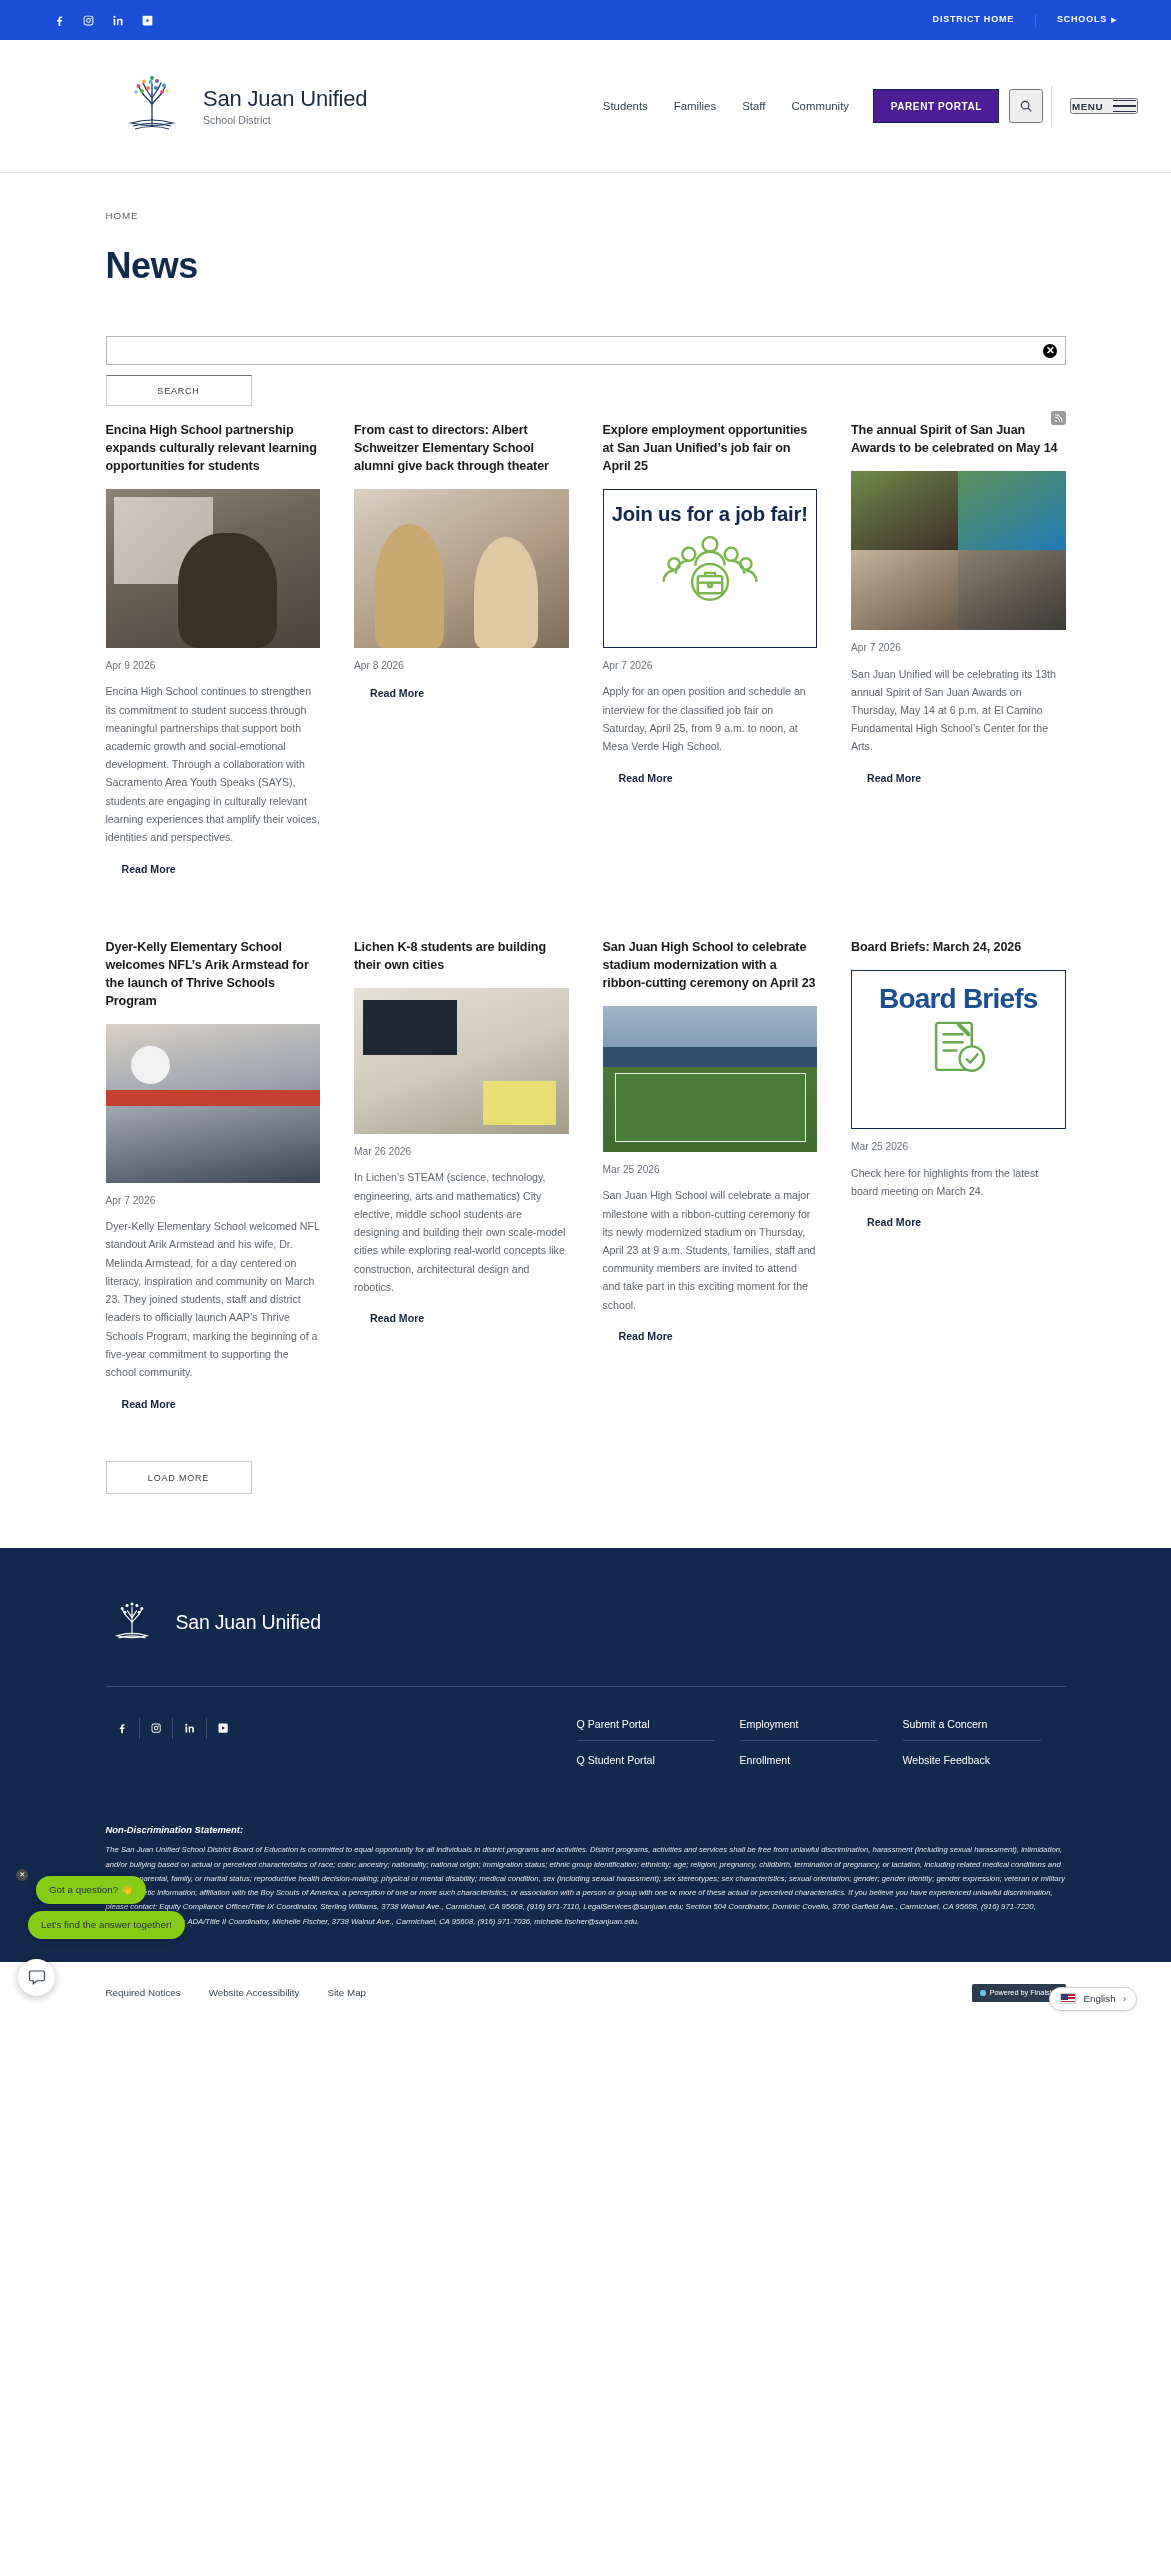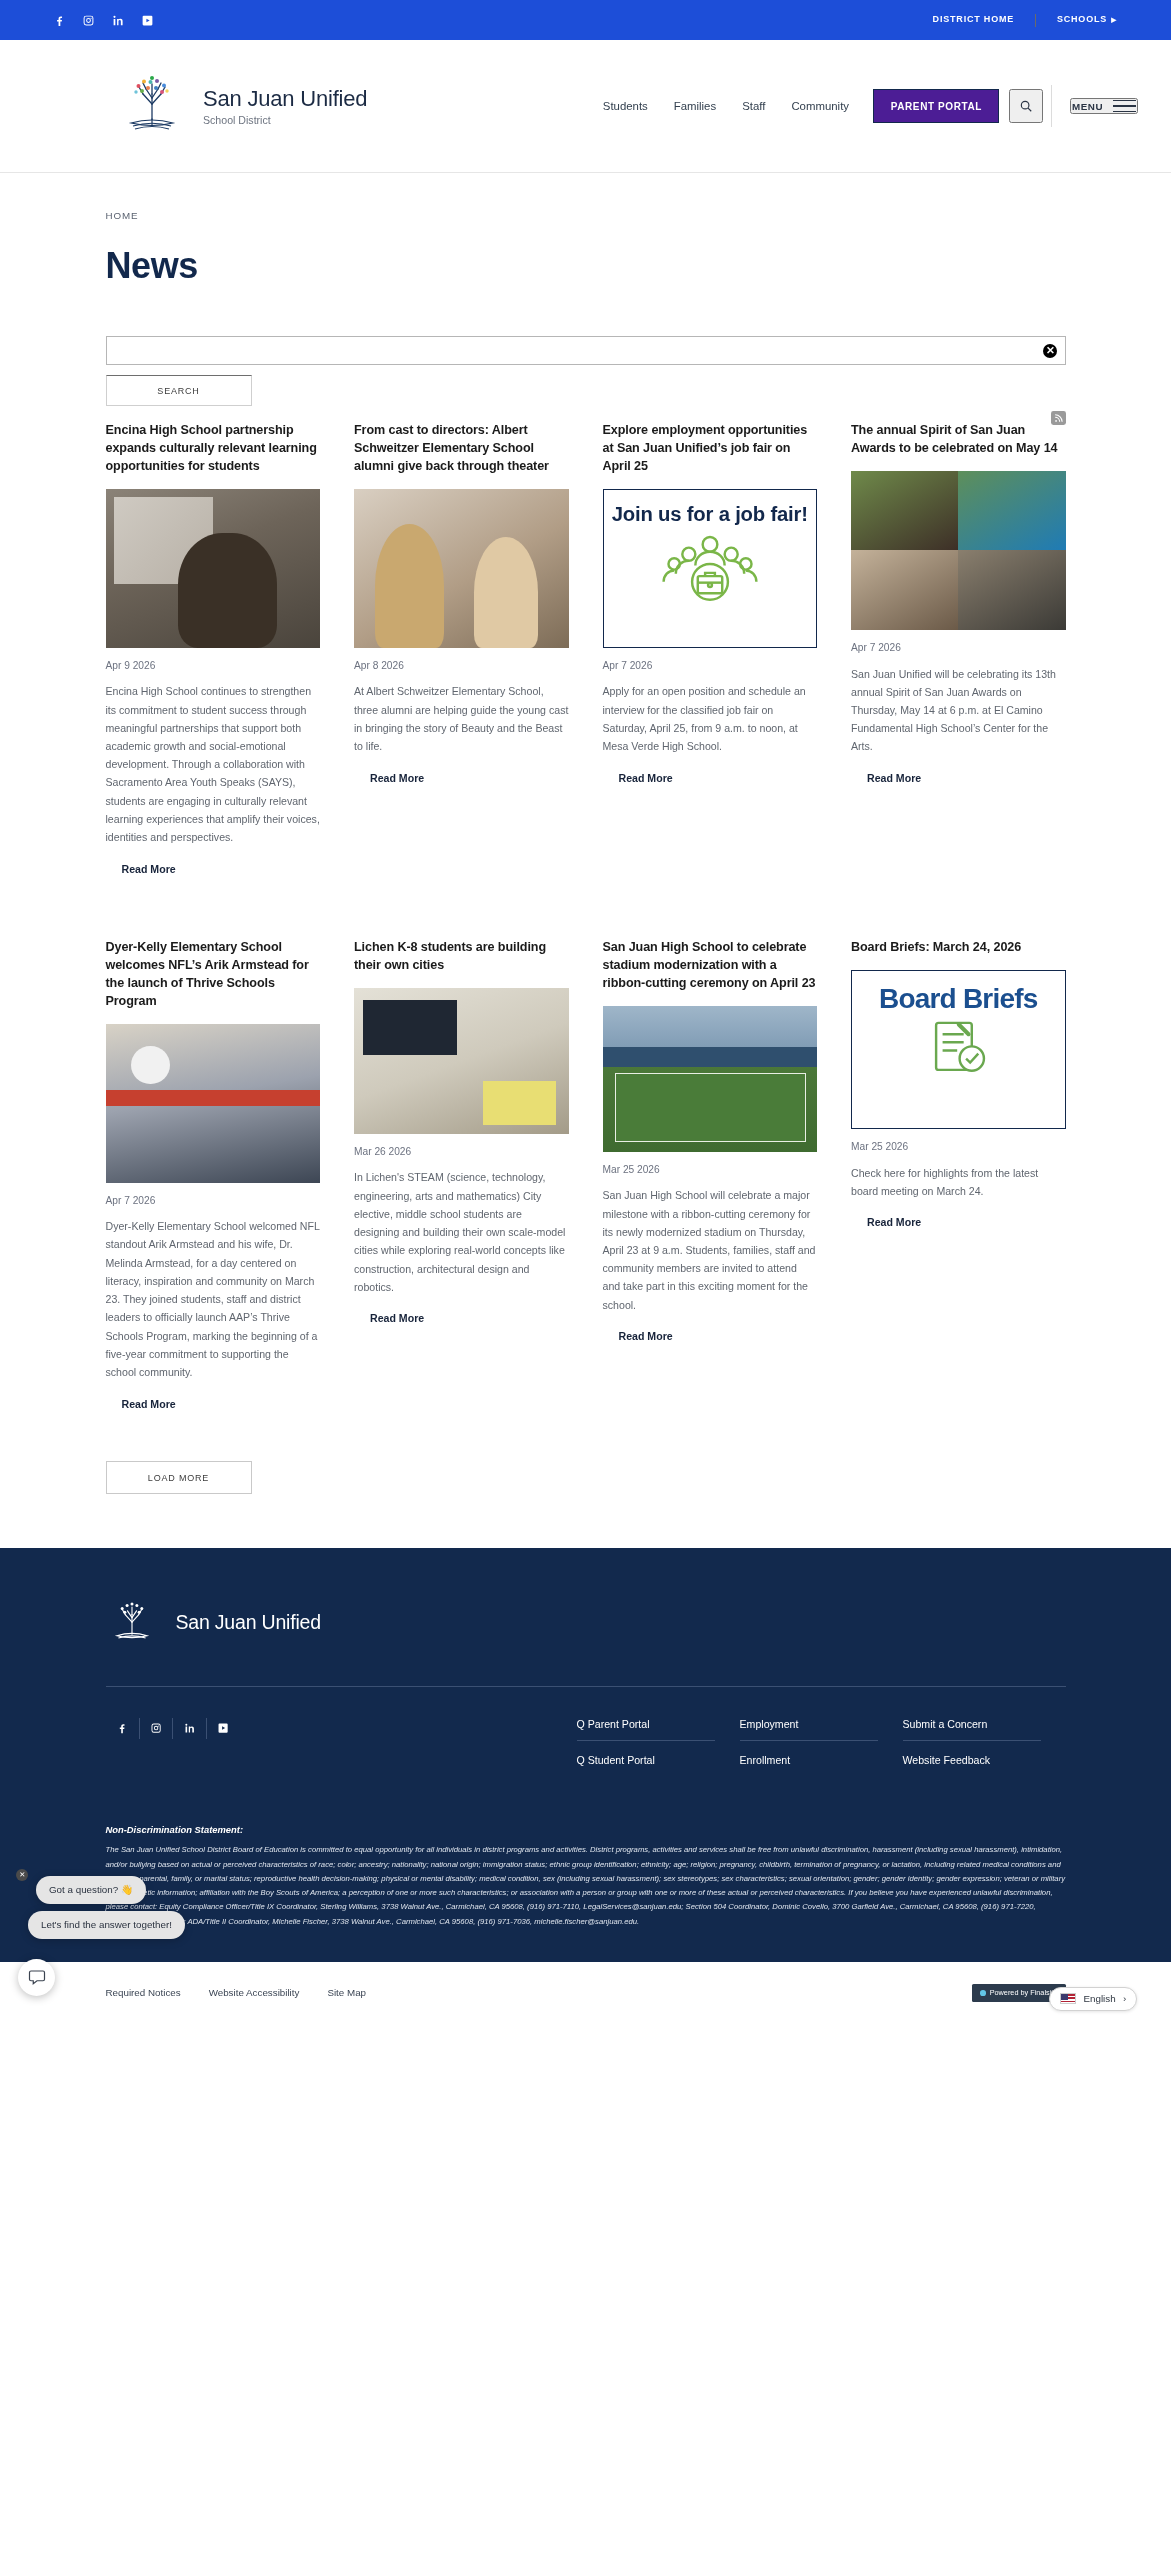--- a/index.html
+++ b/index.html
@@ -366,21 +366,21 @@
     color: #2f3742;
     box-shadow: 0 0.8px 3.3px rgba(0,0,0,.12);
   }
   .flag { width: 16.3px; height: 10.6px; position: relative; overflow: hidden; border: 0.8px solid #ccc; }
   .flag .stripes { position: absolute; inset: 0; background: repeating-linear-gradient(#b22234 0 1.6px, #ffffff 1.6px 3.3px); }
   .flag .canton { position: absolute; left: 0; top: 0; width: 7.3px; height: 5.7px; background: #3c3b6e; }
 
   
   .chat-bubble-1, .chat-bubble-2 {
     position: absolute;
-    background: #e5e5e5;
+    background: #84cc16;
     border-radius: 16.3px;
     box-shadow: 0 1.6px 8.1px rgba(0,0,0,.22);
     font-size: 9.8px;
     color: #2b3340;
     display: flex; align-items: center;
     padding: 0 13px;
     height: 28px;
   }
   .chat-bubble-1 { left: 36px; bottom: 120px; }
   .chat-bubble-2 { left: 28px; bottom: 85px; }
@@ -543,21 +543,20 @@
         <p class="news-summary">Encina High School continues to strengthen its commitment to student success through meaningful partnerships that support both academic growth and social-emotional development. Through a collaboration with Sacramento Area Youth Speaks (SAYS), students are engaging in culturally relevant learning experiences that amplify their voices, identities and perspectives.</p>
         <a class="read-more" href="#">Read More</a>
       </article>
 
       <article class="news-card">
         <a class="news-headline" href="#">From cast to directors: Albert Schweitzer Elementary School alumni give back through theater</a>
         <div class="news-thumb">
             <span class="ph ph-theater"></span>
           </div>
         <div class="news-date">Apr 8 2026</div>
-        <p class="news-summary">At Albert Schweitzer Elementary School, three alumni are helping guide the young cast in bringing the story of Beauty and the Beast to life.</p>
         <a class="read-more" href="#">Read More</a>
       </article>
 
       <article class="news-card">
         <a class="news-headline" href="#">Explore employment opportunities at San Juan Unified’s job fair on April 25</a>
         <div class="flyer">
           <span class="flyer-title">Join us for a job fair!</span>
           <svg width="98" height="70" viewBox="0 0 120 86">
             <g fill="none" stroke="#7ab648" stroke-width="3">
               <circle cx="60" cy="14" r="9"></circle>

